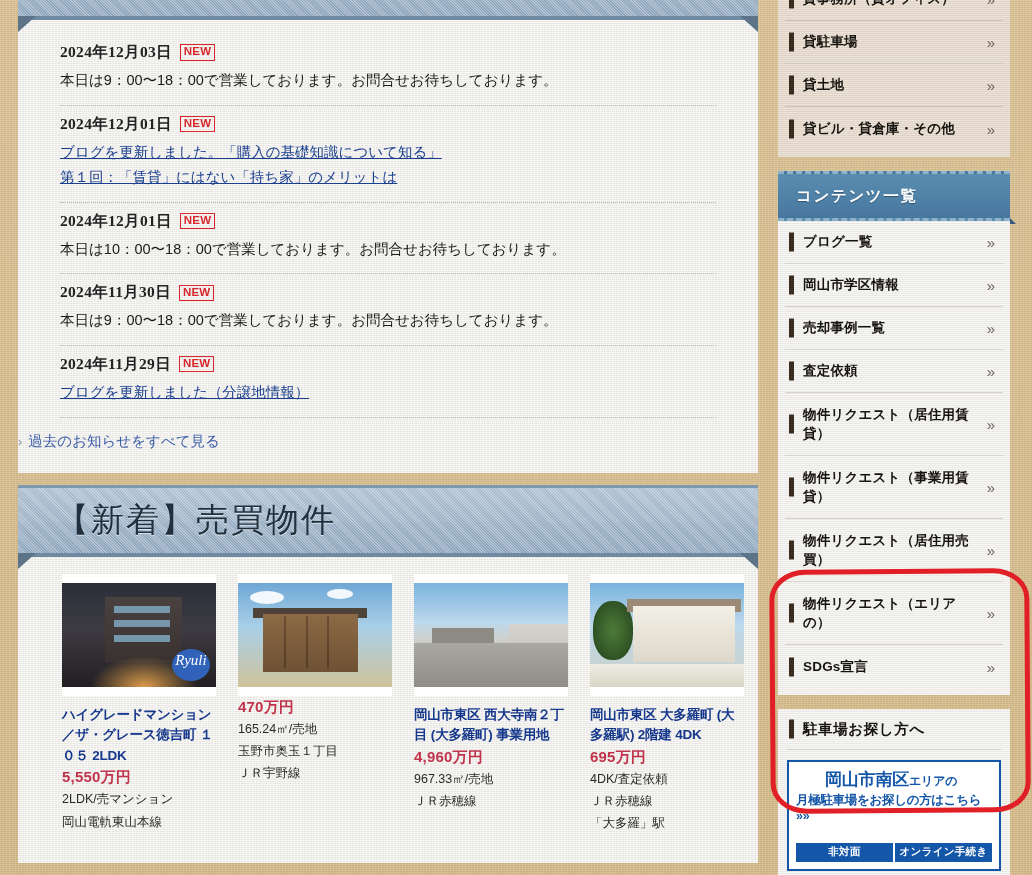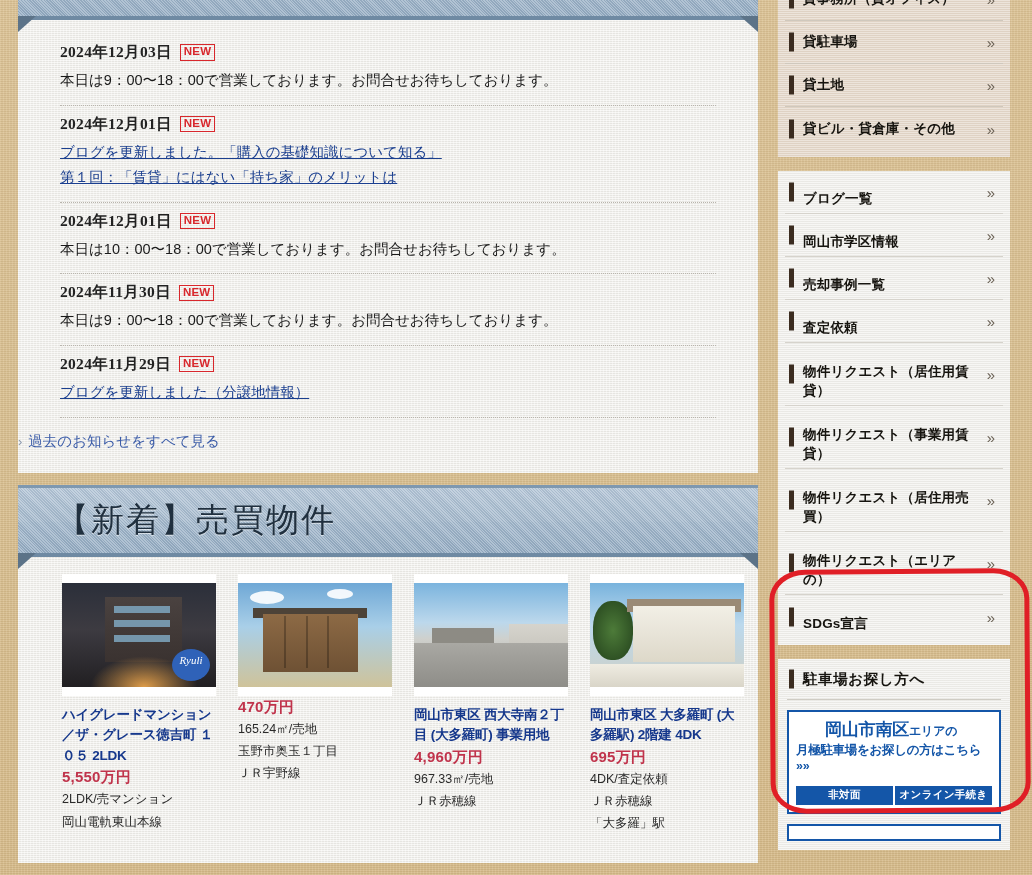--- a/index.html
+++ b/index.html
@@ -157,21 +157,21 @@
   .sc { position: absolute; inset: 0; }
   
   .sc1 { background: linear-gradient(180deg, #2b2f3a 0%, #3d3b41 45%, #211f22 100%); }
   .sc1 .bld { position:absolute; left:28%; top:14%; width:50%; height:62%;
     background: linear-gradient(180deg,#4a4240 0%, #3a3230 100%); }
   .sc1 .win { position:absolute; background:#7fa7bf; opacity:.85; }
   .sc1 .glow { position:absolute; left:18%; bottom:0; width:70%; height:30%;
     background: radial-gradient(ellipse at 50% 100%, rgba(255,178,80,.85), rgba(255,150,50,0) 70%); }
   .sc1 .logo { position:absolute; right:6px; bottom:6px; width:38px; height:32px;
     border-radius:50%; background:#2f62b8; color:#fff; font-style:italic;
-    font-family:"Liberation Serif",serif; font-size:11px; line-height:22px; text-align:center; }
+    font-family:"Liberation Serif",serif; font-size:15px; line-height:22px; text-align:center; }
   
   .sc2 { background: linear-gradient(180deg,#6fa8d6 0%, #a9cfe8 42%, #cfc39a 100%); }
   .sc2 .cloud { position:absolute; background:#ffffff; border-radius:50%; opacity:.9; }
   .sc2 .house { position:absolute; left:16%; top:30%; width:62%; height:56%;
     background: linear-gradient(180deg,#8d6a45 0%, #6e5134 100%); }
   .sc2 .roof { position:absolute; left:10%; top:24%; width:74%; height:10%;
     background:#4d4338; }
   .sc2 .slat { position:absolute; width:2px; background:rgba(0,0,0,.25); }
   
   .sc3 { background: linear-gradient(180deg,#7bb4de 0%, #bcd8ec 38%, #cfd0cc 54%, #9b9a96 100%); }
@@ -215,21 +215,21 @@
   }
   .menu-item {
     position: relative;
     display: flex;
     align-items: center;
     min-height: 43px;
     border-bottom: 1px solid #cfc8bd;
     padding: 5px 26px 5px 18px;
     box-sizing: border-box;
   }
-  .menu-white .menu-item { border-bottom: 1px solid #d6d3cc; align-items: flex-end; }
+  .menu-white .menu-item { border-bottom: 1px solid #d6d3cc; }
   .menu-item:last-child { border-bottom: none; }
   .menu-item .bar {
     position: absolute;
     left: 4px; top: 50%;
     transform: translateY(-50%);
     width: 5px; height: 19px;
     background: #3b2c20;
   }
   .menu-item .mlabel {
     font-size: 13.5px;
@@ -318,21 +318,21 @@
     background: #ffffff;
     padding: 6px 7px 7px 7px;
   }
   .pb-line1 { color: #1456a8; font-weight: bold; letter-spacing: -0.2px; }
   .pb-line1 .big { font-size: 17px; margin-left: 29px; }
   .pb-line1 .sm { font-size: 12px; }
   .pb-line2 {
     color: #1456a8; font-weight: bold; font-size: 12.5px;
     letter-spacing: -0.3px; margin-top: 1px;
   }
-  .pb-tags { display: flex; gap: 2px; margin-top: 13px; }
+  .pb-tags { display: flex; gap: 2px; margin-top: 20px; }
   .pb-tag {
     flex: 1;
     background: #1456a8;
     color: #fff;
     font-size: 10.5px;
     font-weight: bold;
     text-align: center;
     padding: 2px 0 3px 0;
     letter-spacing: .3px;
   }
@@ -504,20 +504,23 @@
         </div>
         <div class="menu-item">
           <span class="bar"></span>
           <span class="mlabel">貸ビル・貸倉庫・その他</span>
           <span class="chev2">»</span>
         </div>
       </div>
     </div>
 
     <div class="side-box" style="position:relative;">
+      <div class="sec-head">
+        <span class="shtitle">コンテンツ一覧</span>
+      </div>
       <div class="menu-white">
         <div class="menu-item">
           <span class="bar"></span>
           <span class="mlabel">ブログ一覧</span>
           <span class="chev2">»</span>
         </div>
         <div class="menu-item">
           <span class="bar"></span>
           <span class="mlabel">岡山市学区情報</span>
           <span class="chev2">»</span>

